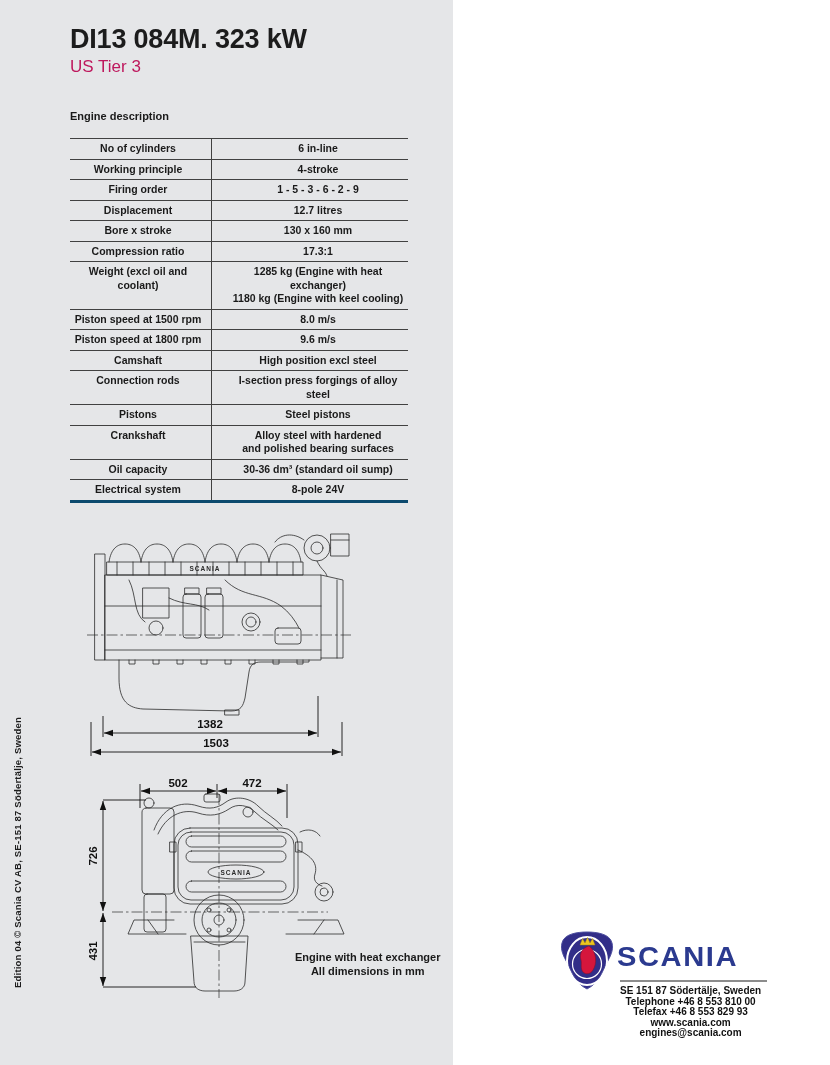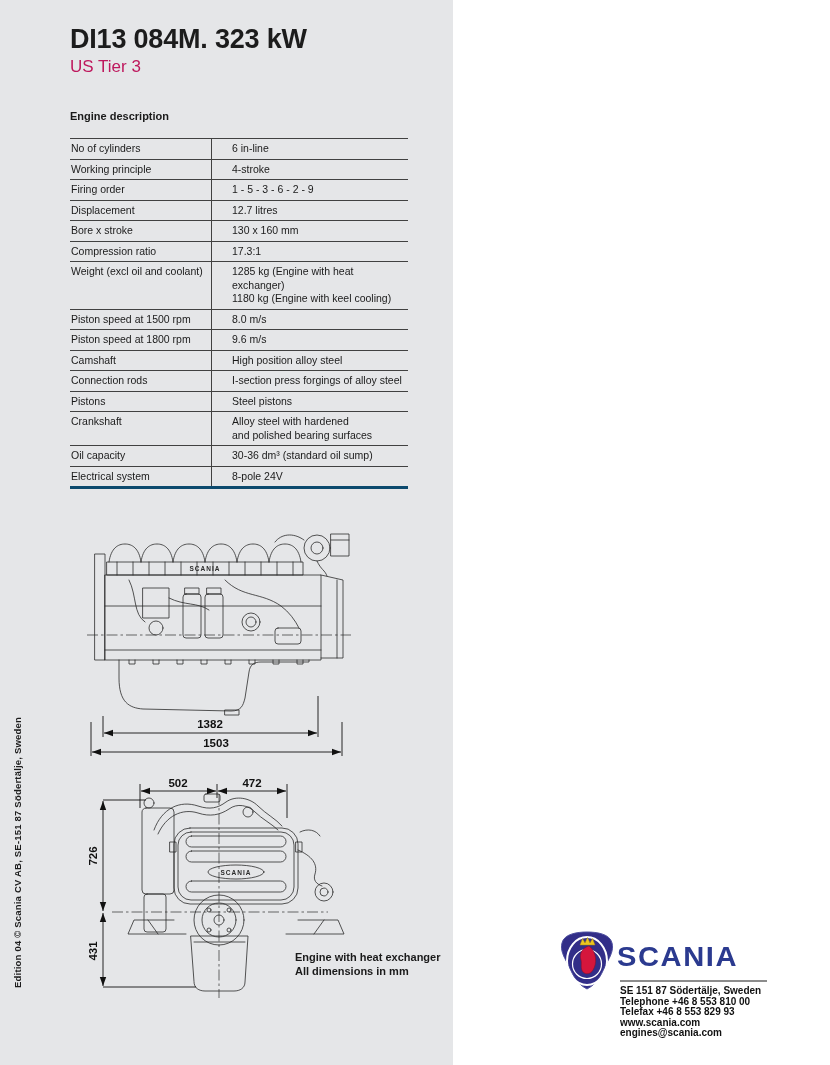--- a/index.html
+++ b/index.html
@@ -1,26 +1,26 @@
 <!DOCTYPE html>
 <html><head>
 <meta charset="utf-8">
 <style>
   html,body { margin:0; padding:0; background:#fff; }
   .page {
     position:relative; width:830px; height:1065px; background:#ffffff;
-    font-family:"Liberation Sans", sans-serif; color:#1a1a1a; overflow:hidden;
+    font-family:"Liberation Sans", sans-serif; color:#1a1a1a; overflow:hidden;text-align:center;
   }
   .panel { position:absolute; left:0; top:0; width:453px; height:1065px; background:#e5e6e8; }
 
   .title { position:absolute; left:70px; top:24px; font-size:27px; font-weight:bold; letter-spacing:-0.2px; color:#1c1c1c; }
   .subtitle { position:absolute; left:70px; top:57px; font-size:17px; font-weight:normal; color:#be185d; }
   .table-heading { position:absolute; left:70px; top:110px; font-size:11px; font-weight:bold; }
 
-  .spec-table { position:absolute; left:70px; top:138px; width:338px; font-size:10.5px; font-weight:normal; }
+  .spec-table { position:absolute; left:70px; top:138px; width:338px; font-size:10.5px; font-weight:bold; }
   .spec-row { display:flex; border-top:1px solid #414141; }
   .spec-row:last-child { border-bottom:3px solid #0c4a6e; }
   .spec-label { width:134px; flex:none; padding:3px 6px 3px 1px; line-height:13.5px; }
   .spec-value { flex:1; border-left:1px solid #414141; padding:3px 4px 3px 20px; line-height:13.5px; }
 
   .side-view { position:absolute; left:85px; top:510px; }
   .front-view { position:absolute; left:88px; top:772px; }
 
   .draw { stroke:#2b2b2b; stroke-width:0.8; fill:none; stroke-linecap:round; stroke-linejoin:round; }
   .cl { stroke:#2b2b2b; stroke-width:0.7; fill:none; stroke-dasharray:11 3 2.5 3; }
@@ -85,21 +85,21 @@
       <div class="spec-row">
         <div class="spec-label">Piston speed at 1500 rpm</div>
         <div class="spec-value">8.0 m/s</div>
       </div>
       <div class="spec-row">
         <div class="spec-label">Piston speed at 1800 rpm</div>
         <div class="spec-value">9.6 m/s</div>
       </div>
       <div class="spec-row">
         <div class="spec-label">Camshaft</div>
-        <div class="spec-value">High position alloy steel</div>
+        <div class="spec-value">High position excl steel</div>
       </div>
       <div class="spec-row">
         <div class="spec-label">Connection rods</div>
         <div class="spec-value">I-section press forgings of alloy steel</div>
       </div>
       <div class="spec-row">
         <div class="spec-label">Pistons</div>
         <div class="spec-value">Steel pistons</div>
       </div>
       <div class="spec-row">

